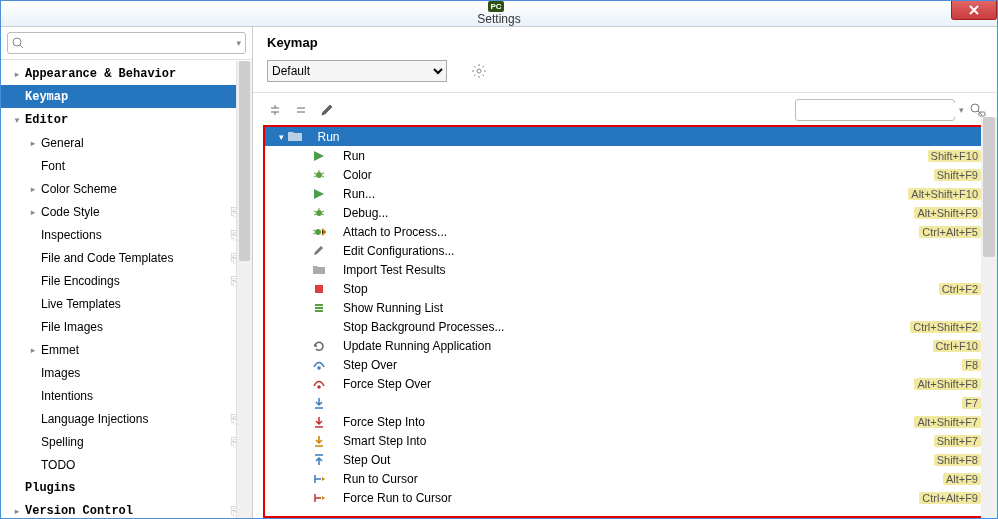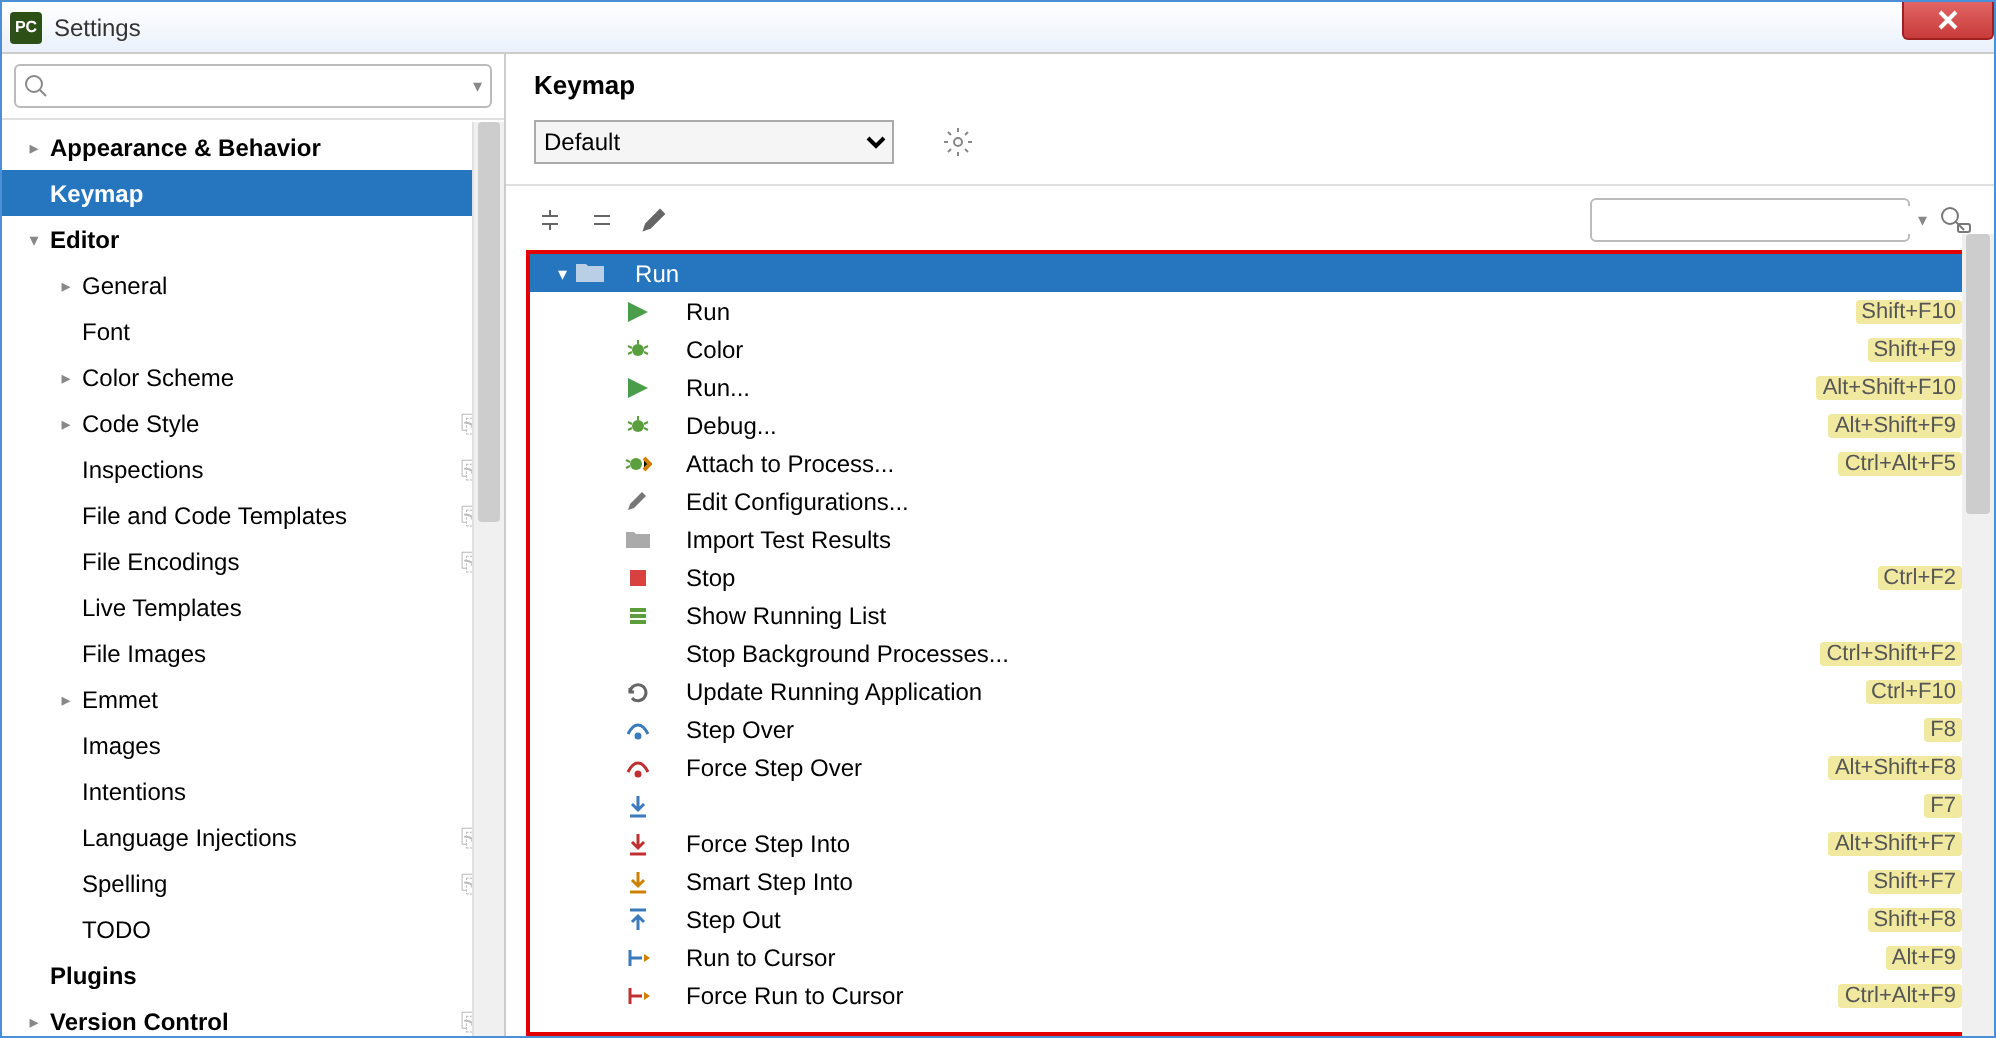--- a/index.html
+++ b/index.html
@@ -1,38 +1,38 @@
 <!DOCTYPE html>
 <html><head>
 <meta charset="utf-8">
 <style>
 * { box-sizing: border-box; margin: 0; padding: 0; font-family: "Segoe UI", Arial, sans-serif; font-size: 12px; }
 body { background: #fff; width: 998px; height: 519px; overflow: hidden; position: relative; border: 1px solid #4a90d9; }
 
-.titlebar { height: 26px; background: linear-gradient(#fff,#eaf1fb); display: flex; align-items: center; padding: 0 4px; border-bottom: 1px solid #ccc; position: relative; }
+.titlebar { height: 26px; background: linear-gradient(#fff,#eaf1fb); display: flex; align-items: center; padding: 0 4px; border-bottom: 1px solid #ccc; position: relative; flex-direction: column; }
 .titlebar .app-icon { width: 16px; height: 16px; background: #2d5016; color: #fff; font-size: 8px; font-weight: bold; display: flex; align-items: center; justify-content: center; margin-right: 6px; border-radius: 2px; }
 .titlebar .title { color: #333; }
 .titlebar .close-btn { position: absolute; right: 0; top: -1px; width: 46px; height: 20px; background: linear-gradient(#e36767,#c83b3b); border: 1px solid #a02020; border-top: none; border-radius: 0 0 3px 3px; display: flex; align-items: center; justify-content: center; }
 .titlebar .close-btn svg { stroke: #fff; stroke-width: 2; }
 
 .body { display: flex; height: calc(100% - 26px); }
 
 .sidebar { width: 252px; border-right: 1px solid #ccc; display: flex; flex-direction: column; position: relative; }
 .sb-search { padding: 5px 6px; border-bottom: 1px solid #e0e0e0; }
 .sb-search .ibox { height: 22px; border: 1px solid #bbb; border-radius: 3px; display: flex; align-items: center; padding: 0 4px; background: #fff; }
 .sb-search .ibox svg { stroke: #888; fill: none; }
 .sb-search input { border: none; outline: none; flex: 1; margin-left: 4px; font-size: 12px; }
 
 .tree { flex: 1; overflow-y: auto; padding-top: 2px; }
 .tree-row { height: 23px; display: flex; align-items: center; padding-left: 6px; cursor: default; position: relative; }
 .tree-row.lv0 { padding-left: 10px; }
 .tree-row.lv1 { padding-left: 26px; }
 .tree-row .chev { width: 12px; display: inline-flex; justify-content: center; color: #888; font-size: 9px; margin-right: 2px; }
 .tree-row .chev.hidden { visibility: hidden; }
-.tree-row.bold .lbl { font-weight: bold; }
+.tree-row.bold .lbl { font-weight: bold; font-family: Liberation Mono, monospace; }
 .tree-row.sel { background: #2675bf; }
 .tree-row.sel .lbl, .tree-row.sel .chev { color: #fff; }
 .tree-row .badge { position: absolute; right: 12px; color: #bbb; }
 .sb-scroll { position: absolute; right: 0; top: 34px; bottom: 0; width: 16px; background: #f0f0f0; border-left: 1px solid #e0e0e0; }
 .sb-scroll .thumb { position: absolute; left: 2px; right: 2px; top: 0; height: 200px; background: #cdcdcd; border-radius: 2px; }
 
 .main { flex: 1; display: flex; flex-direction: column; position: relative; }
 .mh { padding: 8px 14px 4px 14px; font-weight: bold; font-size: 13px; }
 .profile-row { padding: 6px 14px 10px 14px; display: flex; align-items: center; gap: 24px; border-bottom: 1px solid #e0e0e0; }
 .profile-row select { width: 180px; height: 22px; border: 1px solid #aaa; background: #f5f5f5; }

